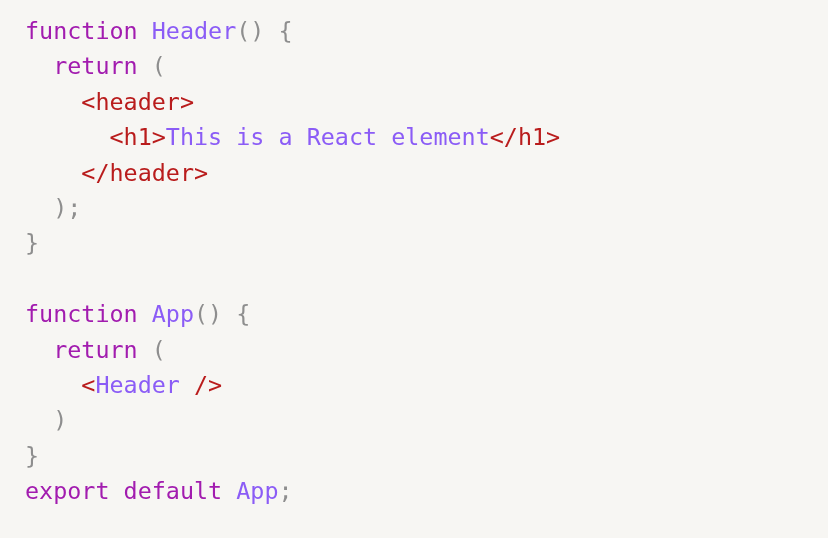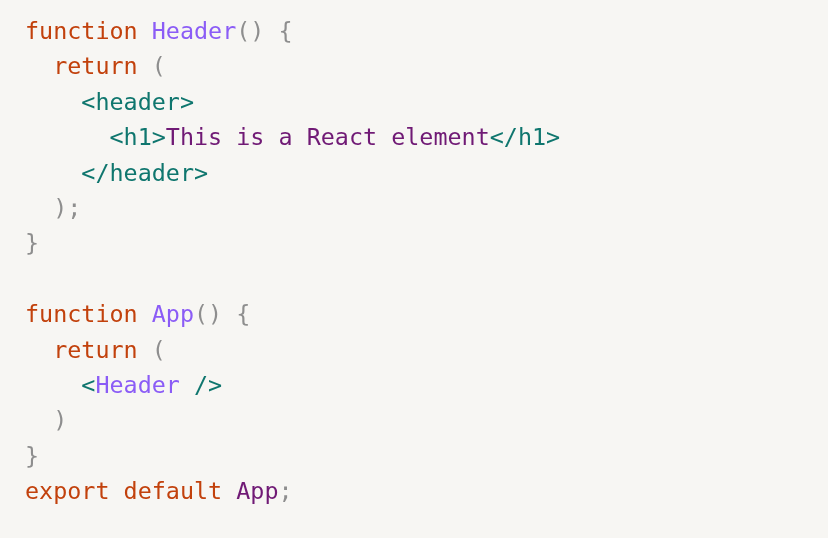--- a/index.html
+++ b/index.html
@@ -10,22 +10,22 @@
   .code {
     position: absolute; left: 25px; top: 14px;
     margin: 0;
     font-family: "DejaVu Sans Mono", monospace;
     font-size: 23.4px;
     line-height: 35.4px;
     color: #2b2b2b;
     white-space: pre;
   }
   .line { display: block; height: 35.4px; }
-  .kw { color: #c2410c; }
+  .kw { color: #a21caf; }
   .fn { color: #8b5cf6; }
   .punc { color: #8e8e8e; }
-  .tag { color: #0f766e; }
-  .txt { color: #701a75; }
+  .tag { color: #b91c1c; }
+  .txt { color: #8b5cf6; }
 </style>
 </head>
 <body>
 
 <pre class="code" id="code"><span class="line"><span class="kw">function</span><span class="txt"> </span><span class="fn">Header</span><span class="punc">() {</span></span><span class="line"><span class="txt">  </span><span class="kw">return</span><span class="txt"> </span><span class="punc">(</span></span><span class="line"><span class="txt">    </span><span class="tag">&lt;header&gt;</span></span><span class="line"><span class="txt">      </span><span class="tag">&lt;h1&gt;</span><span class="txt">This is a React element</span><span class="tag">&lt;/h1&gt;</span></span><span class="line"><span class="txt">    </span><span class="tag">&lt;/header&gt;</span></span><span class="line"><span class="txt">  </span><span class="punc">);</span></span><span class="line"><span class="punc">}</span></span><span class="line"></span><span class="line"><span class="kw">function</span><span class="txt"> </span><span class="fn">App</span><span class="punc">() {</span></span><span class="line"><span class="txt">  </span><span class="kw">return</span><span class="txt"> </span><span class="punc">(</span></span><span class="line"><span class="txt">    </span><span class="tag">&lt;</span><span class="fn">Header</span><span class="txt"> </span><span class="tag">/&gt;</span></span><span class="line"><span class="txt">  </span><span class="punc">)</span></span><span class="line"><span class="punc">}</span></span><span class="line"><span class="kw">export</span><span class="txt"> </span><span class="kw">default</span><span class="txt"> </span><span class="txt">App</span><span class="punc">;</span></span></pre>
 
 </body></html>

